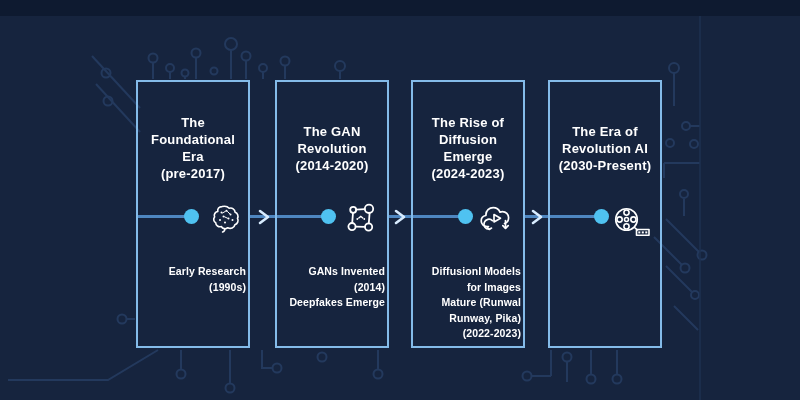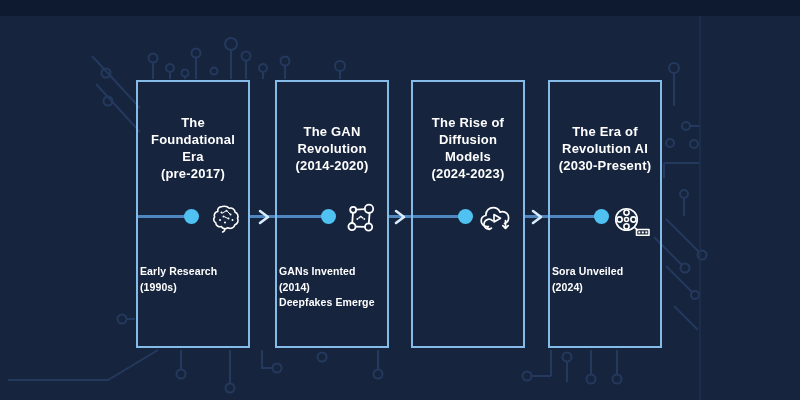--- a/index.html
+++ b/index.html
@@ -19,21 +19,21 @@
     position:absolute;top:0;left:0;right:0;height:132px;
     display:flex;flex-direction:column;justify-content:center;align-items:center;
   }
   .title,.period{
     color:#FFFFFF;font-weight:700;font-size:13px;line-height:17px;
     text-align:center;white-space:pre-line;letter-spacing:.2px;
   }
   .caption{
     position:absolute;top:182px;left:2px;right:2px;
     color:#FFFFFF;font-weight:700;font-size:10.5px;line-height:15.5px;
-    text-align:left;white-space:pre-line;letter-spacing:.1px;
+    text-align:right;white-space:pre-line;letter-spacing:.1px;
   }
   .tl-seg{position:absolute;top:199px;height:3px;background:#4E86C0;z-index:1;}
   .tl-dot{position:absolute;top:193px;width:15px;height:15px;border-radius:50%;background:#4FC2F1;z-index:3;}
   .tl-arrow{position:absolute;z-index:3;}
   .tl-icon{position:absolute;z-index:3;}
   .tl-icon svg, .tl-arrow svg{display:block;}
 </style>
 </head>
 <body>
 
@@ -134,33 +134,36 @@
     </div>
     <div class="caption">GANs Invented
 (2014)
 Deepfakes Emerge</div>
   </div>
 
   <div class="stage" style="left:411px">
     <div class="titlewrap">
       <div class="title">The Rise of
 Diffusion
-Models</div>
+Emerge</div>
       <div class="period">(2024-2023)</div>
     </div>
+    <div class="caption">Diffusionl Models
+for Images
+Mature (Runwal
+Runway, Pika)
+(2022-2023)</div>
   </div>
 
   <div class="stage" style="left:548px">
     <div class="titlewrap">
       <div class="title">The Era of
 Revolution AI</div>
       <div class="period">(2030-Present)</div>
     </div>
-    <div class="caption">Sora Unveiled
-(2024)</div>
   </div>
 
   <div class="tl-dot" style="left:184px"></div>
   <div class="tl-dot" style="left:321px"></div>
   <div class="tl-dot" style="left:458px"></div>
   <div class="tl-dot" style="left:594px"></div>
 
   <div class="tl-arrow" style="left:256px;top:192px">
     <svg width="16" height="18" viewBox="0 0 16 18">
         <polyline points="4,3 12,9 4,15" stroke="#D8ECFF" stroke-width="2.6" fill="none" stroke-linecap="round" stroke-linejoin="round"></polyline>

